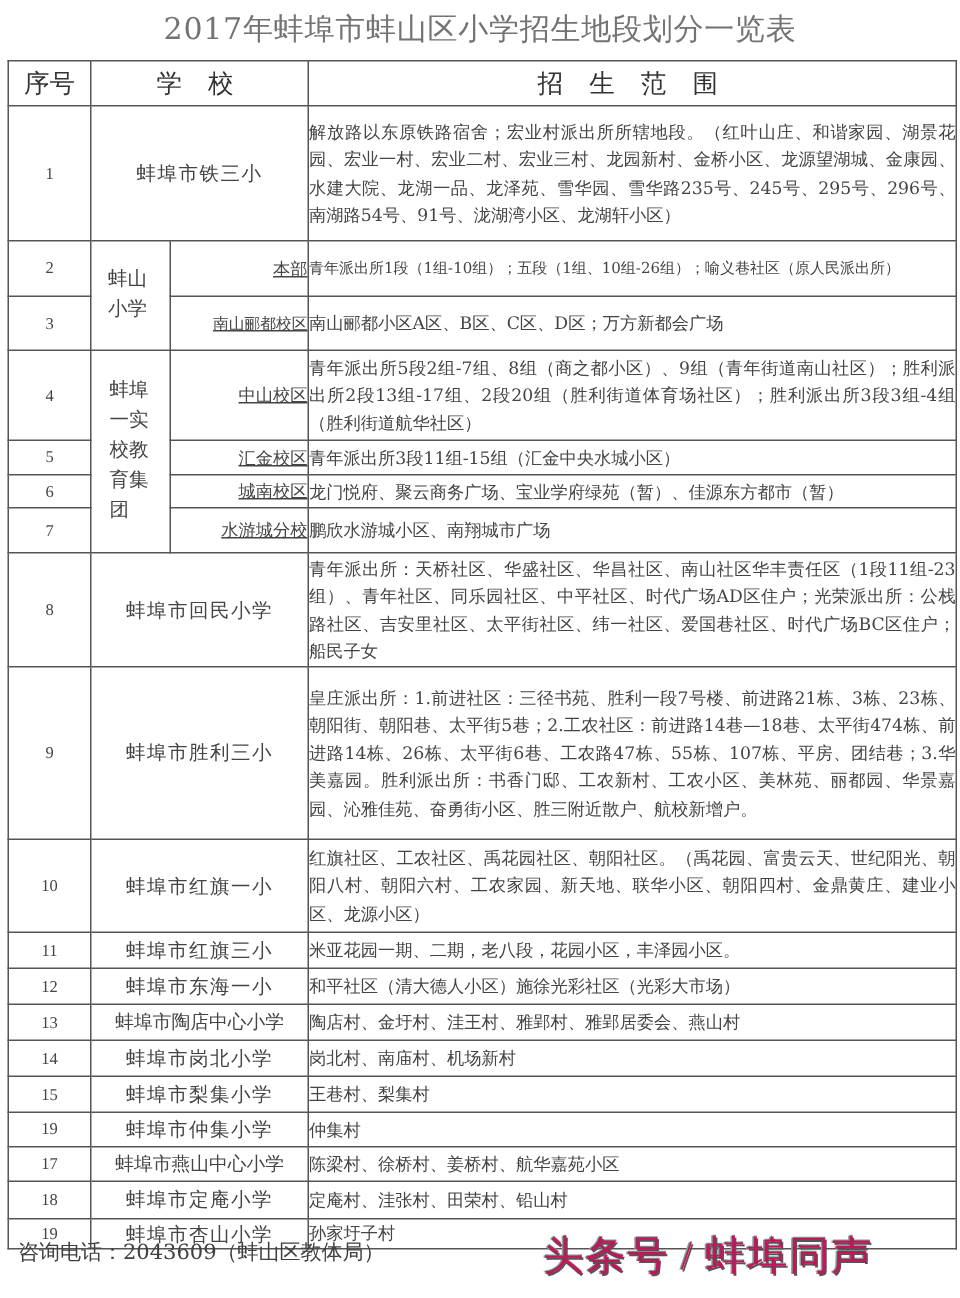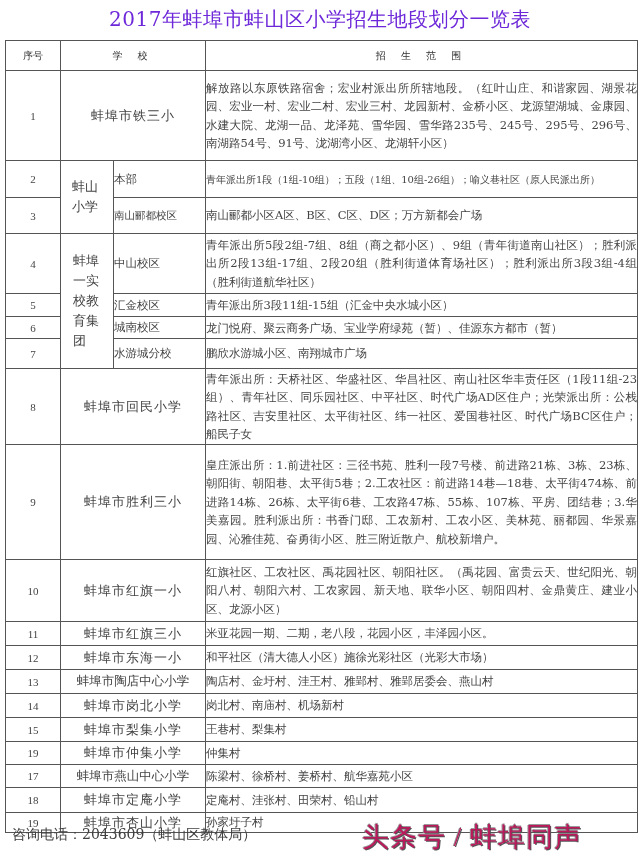--- a/index.html
+++ b/index.html
@@ -1,29 +1,29 @@
 <!DOCTYPE html>
 <html><head>
 <meta charset="utf-8">
 <style>
   html, body { margin:0; padding:0; background:#ffffff; }
   body { width:640px; height:865px; position:relative; overflow:hidden;
          font-family:"DejaVu Serif","Liberation Serif",serif; color:#3a3a3a; }
   .title { position:absolute; left:0; top:6px; width:640px; text-align:center;
-           font-size:20px; color:#6d28d9; letter-spacing:0.5px; }
+           font-size:20px; color:#737373; letter-spacing:0.5px; }
   table.main { position:absolute; left:5px; top:40px; width:632px; border-collapse:collapse;
                table-layout:fixed; }
   table.main td, table.main th { border:1px solid #555; padding:0; font-weight:normal;
                vertical-align:middle; }
-  th { font-size:10px; color:#333; height:29px; letter-spacing:6px; }
+  th { font-size:17px; color:#333; height:29px; letter-spacing:6px; }
   th.seq { letter-spacing:0; }
   td.seq { text-align:center; font-size:11px; color:#444; font-family:"Liberation Serif",serif; }
   td.school { text-align:center; font-size:13px; color:#444; letter-spacing:1px; }
   td.group { text-align:left; font-size:13px; color:#444; line-height:20px; }
-  td.campus { text-align:left; font-size:11.5px; color:#444; }
+  td.campus { text-align:right; font-size:11.5px; color:#444;text-decoration:underline; }
   td.scope { font-size:11.5px; line-height:18.5px; color:#444; padding:1px 3px 1px 5px;
              text-align:justify; word-break:break-all; }
   td.scope.small { font-size:10px; line-height:17px; }
   .footer { position:absolute; left:12px; top:826px; font-size:14px; color:#404040; }
   .watermark { position:absolute; left:362px; top:819px; font-family:Liberation Serif, serif;
                font-size:27px; color:#be185d; letter-spacing:1px;
                text-shadow: 1px 1px 0 #555, -1px 0 0 #999, 0 -1px 0 #999; }
 </style>
 </head>
 <body>

